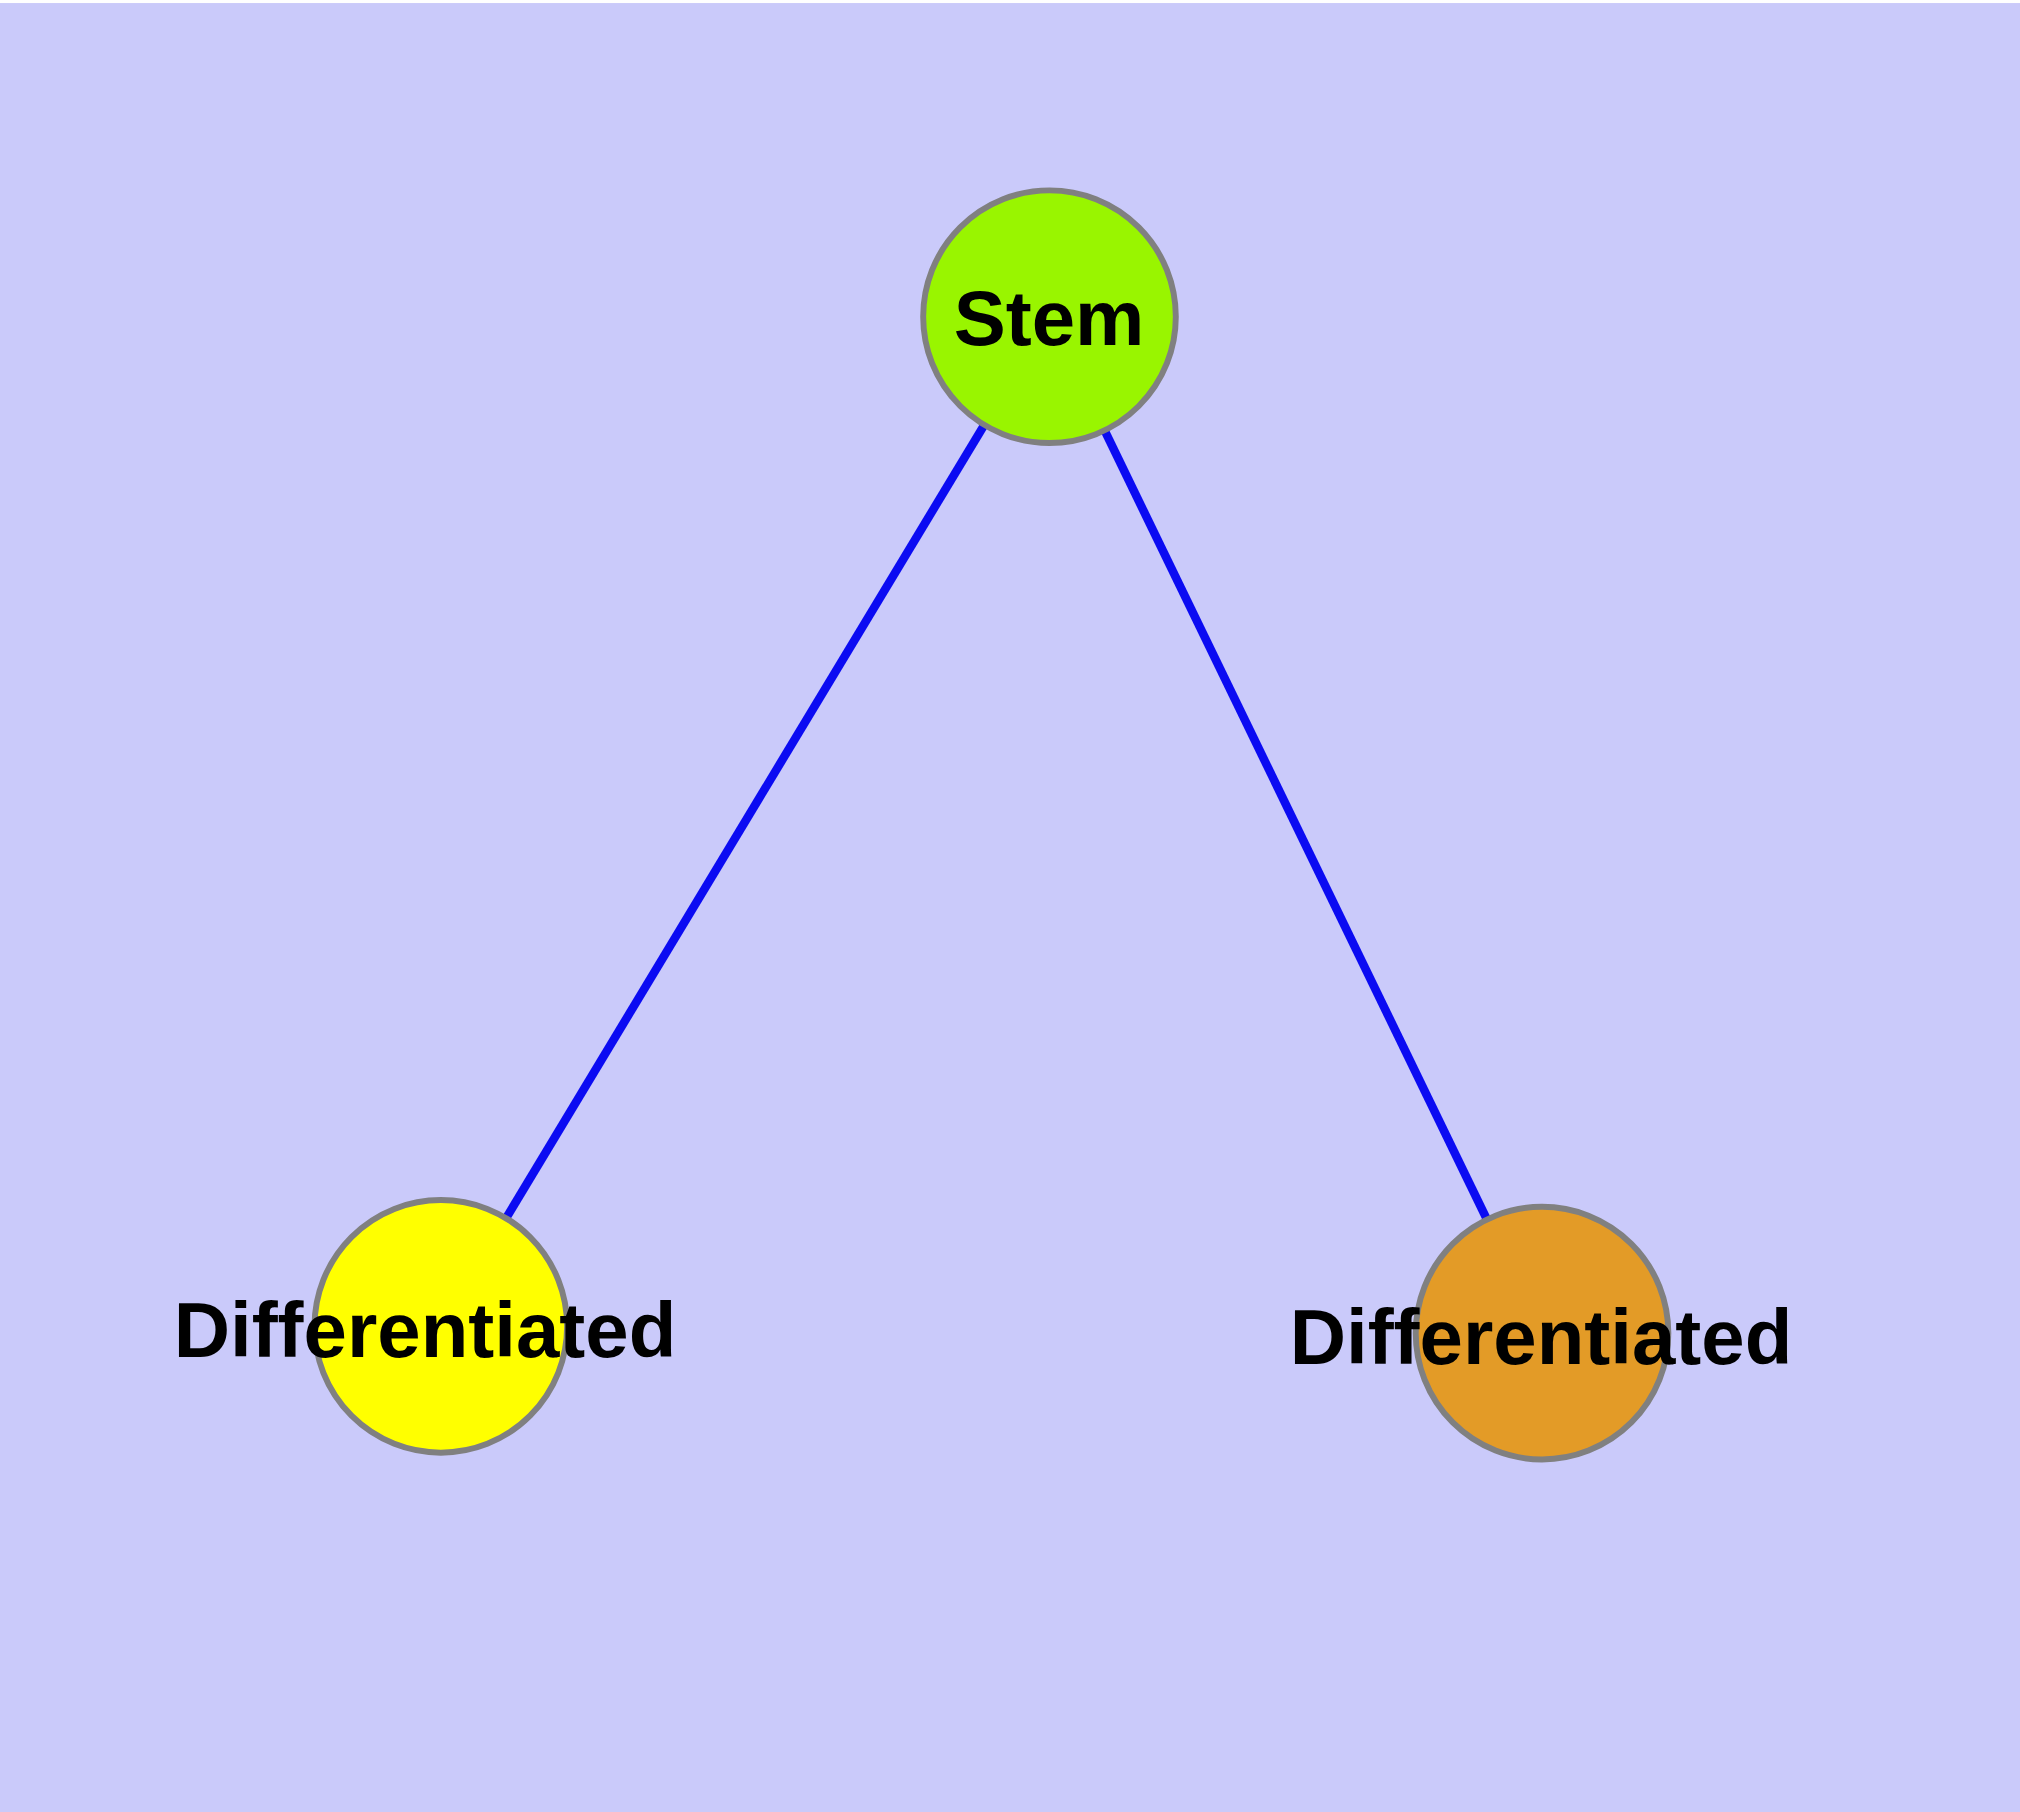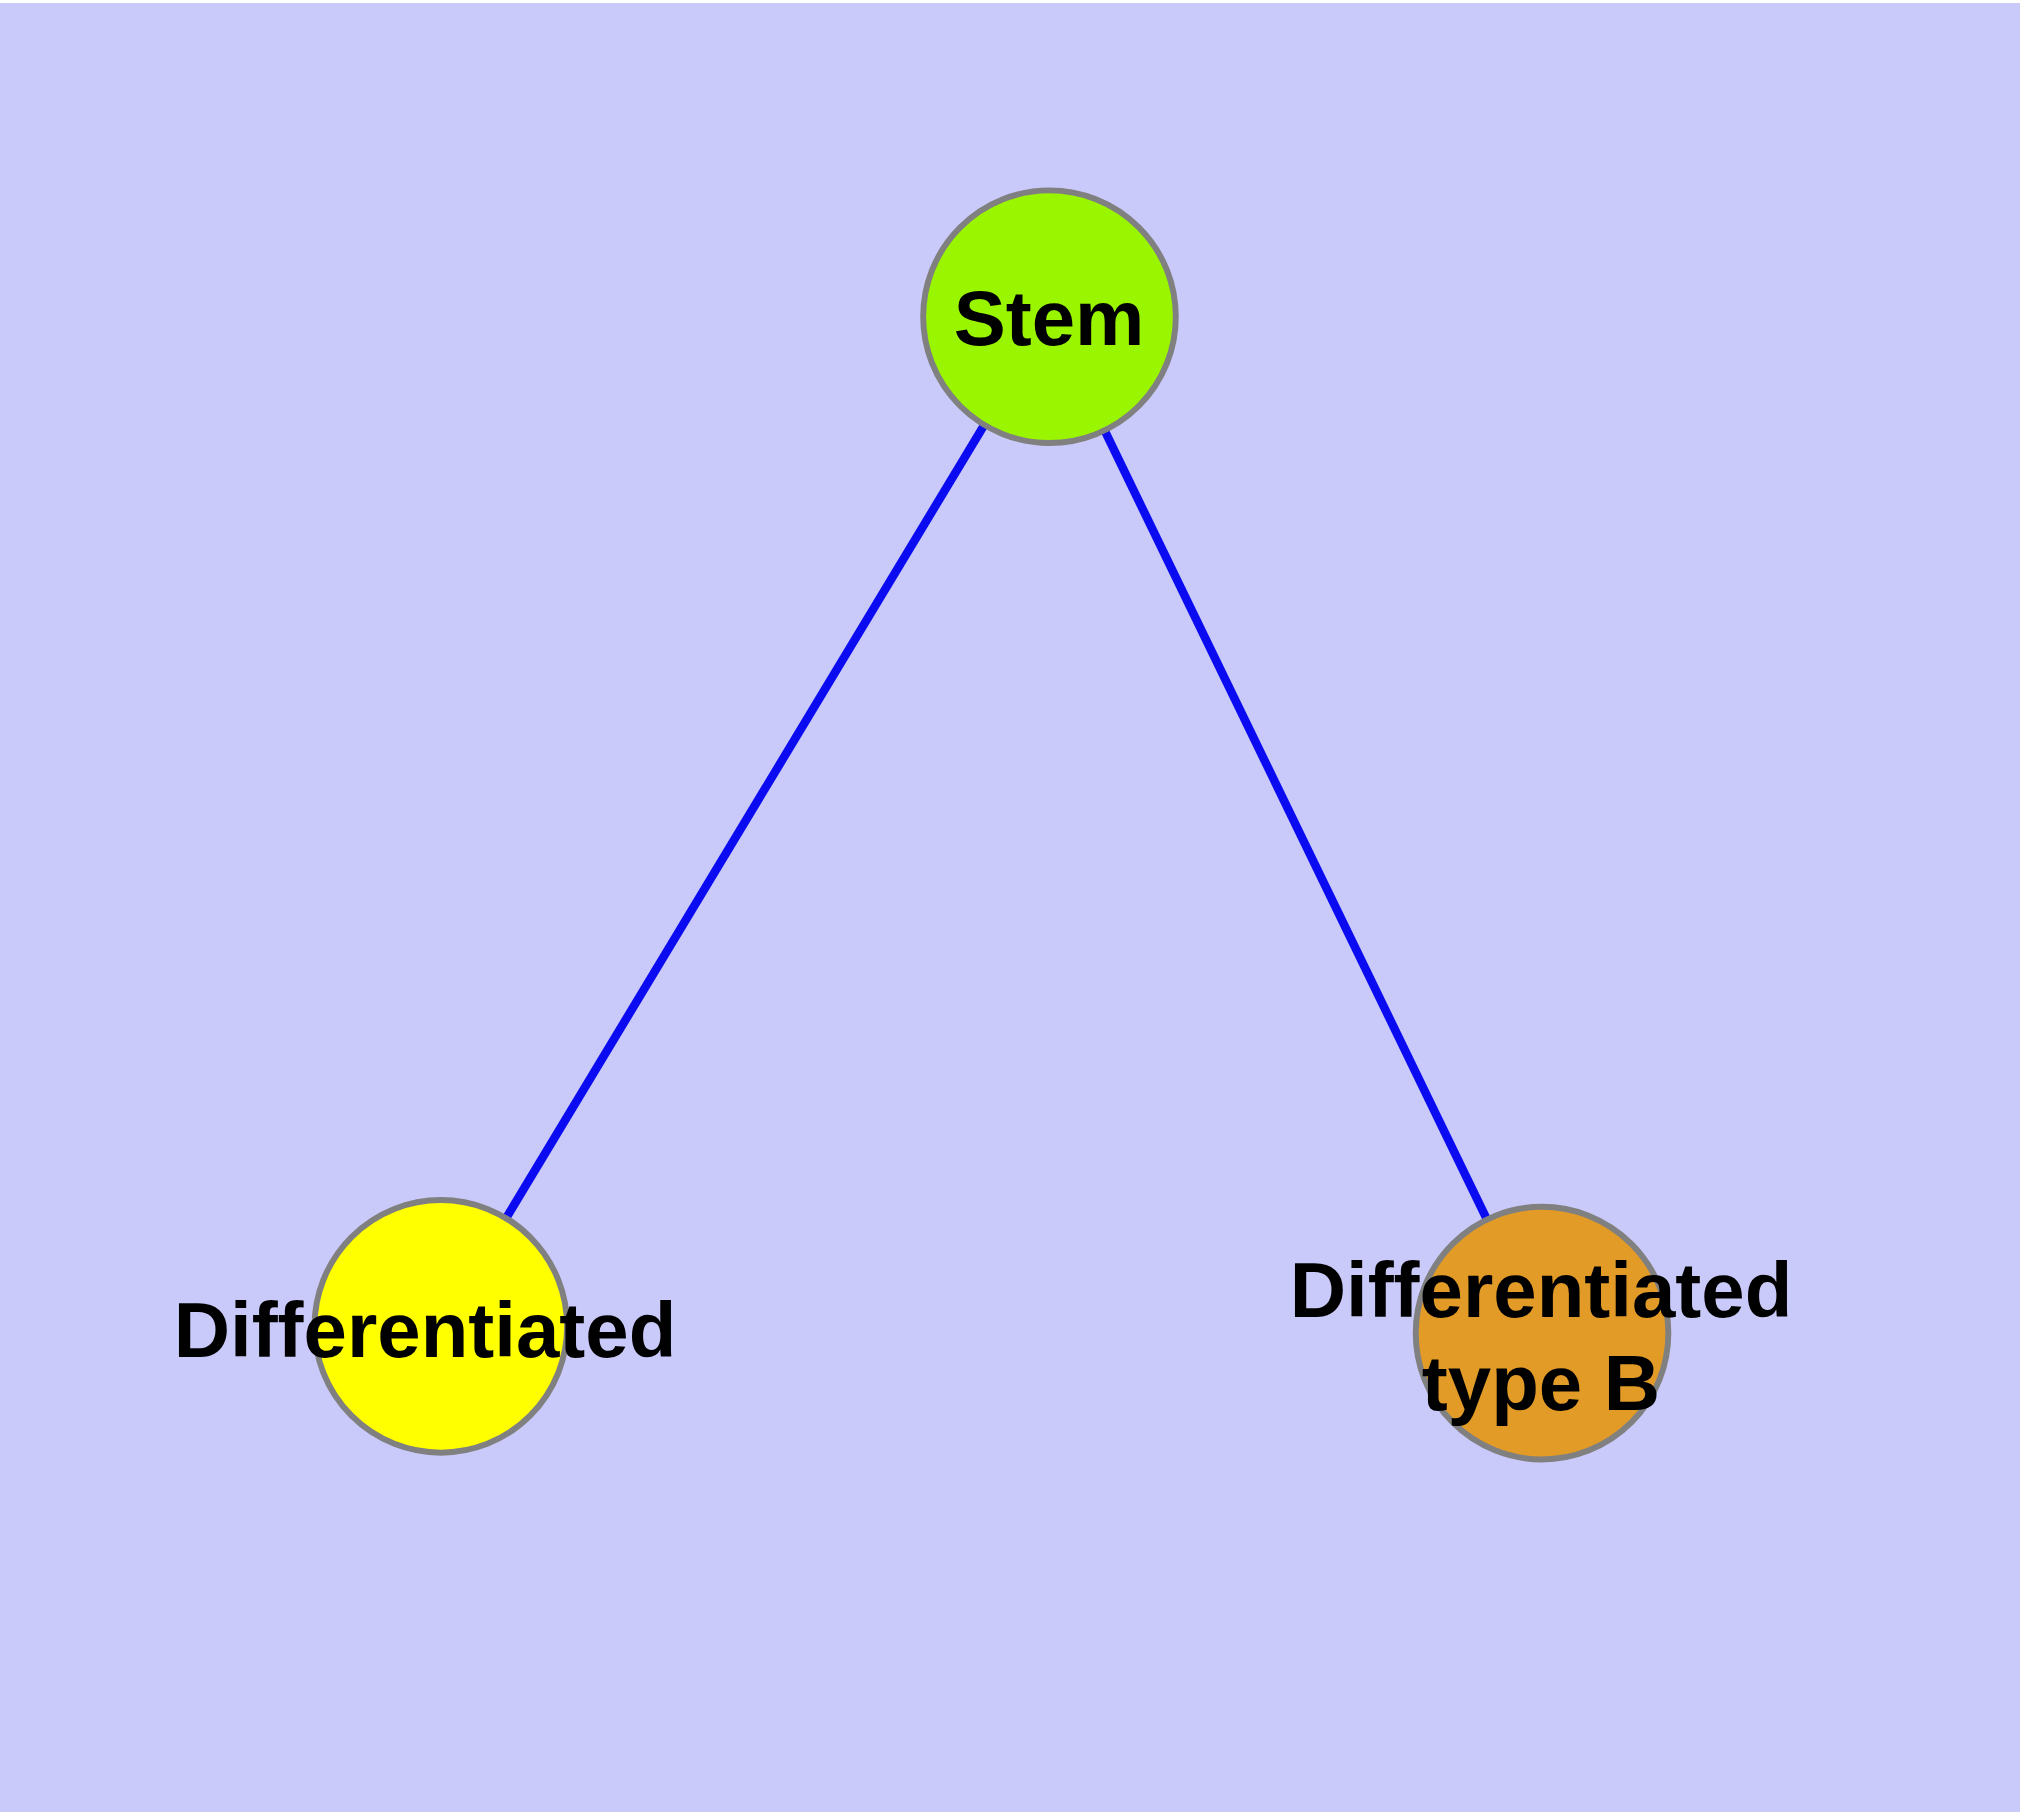--- a/index.html
+++ b/index.html
@@ -55,17 +55,16 @@
   </svg>
 
   <div class="node-label" style="left:1049px; top:318px;">Stem</div>
 
   <div class="node-label" style="left:425px; top:1330px;">
     <div>Differentiated</div>
   </div>
 
   <div class="node-label" style="left:1541px; top:1337px;">
     <div>Differentiated</div>
-    <div>type B</div>
   </div>
 
 </div>
 
 
 </body></html>

